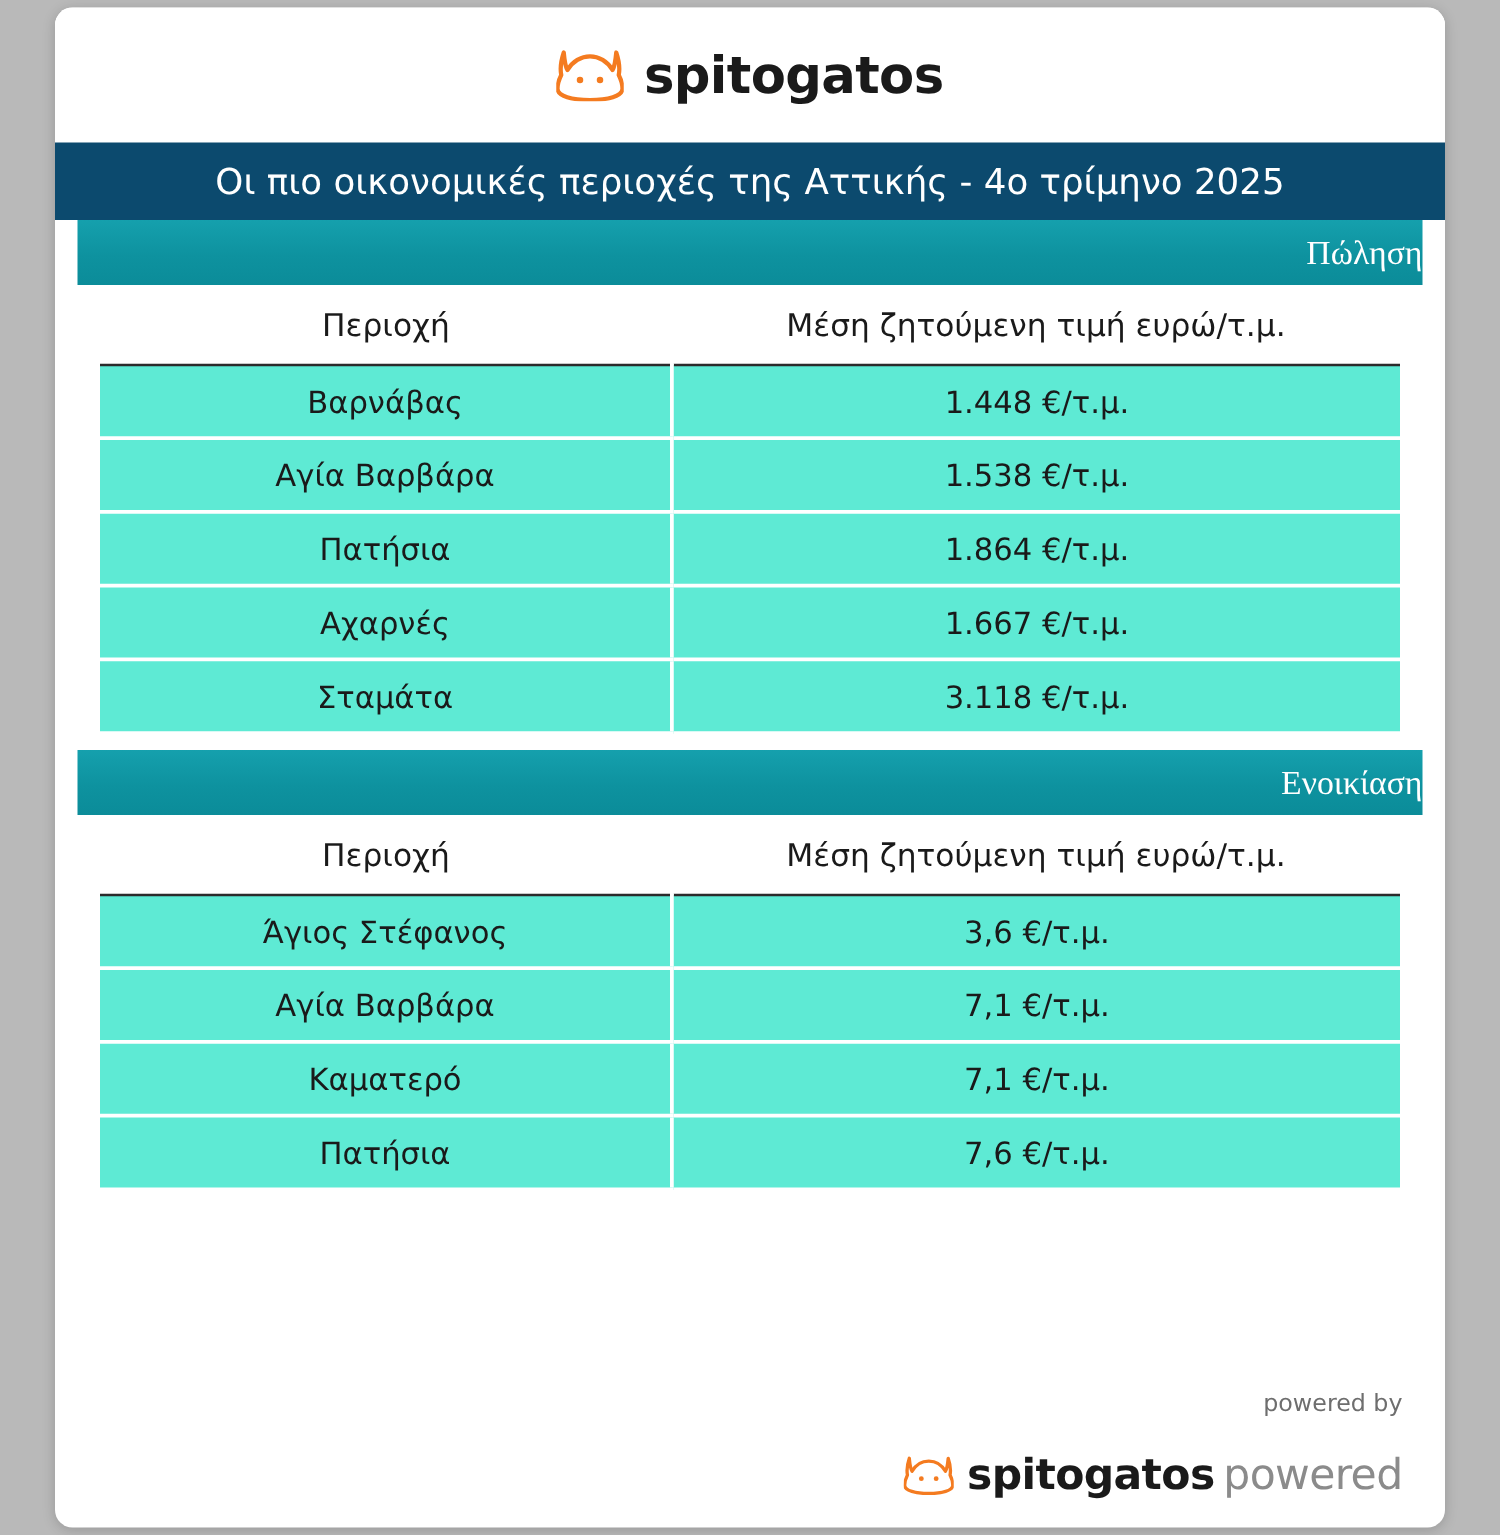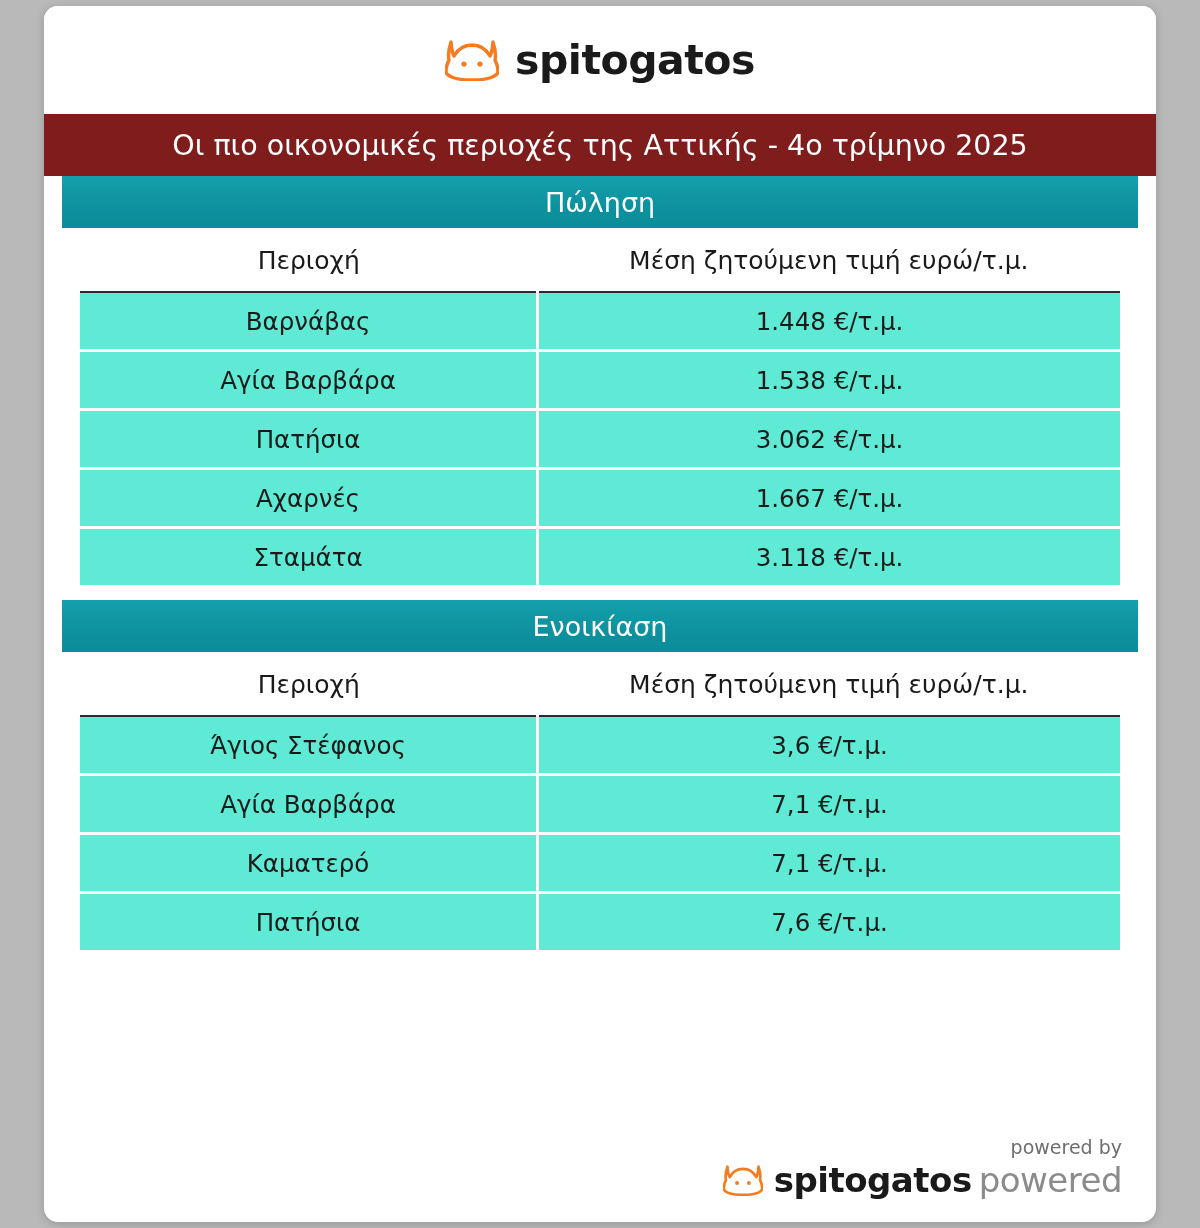--- a/index.html
+++ b/index.html
@@ -42,43 +42,44 @@
   }
   .brand-name {
     font-size: 41px;
     font-weight: bold;
     letter-spacing: -0.5px;
     color: #1a1a1a;
   }
 
   
   .title-bar {
-    background: #7f1d1d;
+    background: #0c4a6e;
     color: #ffffff;
     height: 62px;
     display: flex;
     align-items: center;
     justify-content: center;
     text-align: center;
   }
   .title-bar .title-text {
     font-size: 28.5px;
     font-weight: 400;
     letter-spacing: 0px;
   }
 
   
   .section-band {
     height: 52px;
     margin: 0 18px;
     background: linear-gradient(180deg, #15a0ad 0%, #0e929f 55%, #0b8c99 100%);
     display: flex;
     align-items: center;
-    justify-content: center;
+    justify-content: flex-end;
     color: #ffffff;
+    font-family: Liberation Serif, serif;
   }
   .section-band .band-text {
     font-size: 27px;
     font-weight: 400;
   }
 
   
   .tbl {
     margin: 0 36px;
     border-collapse: collapse;
@@ -113,20 +114,21 @@
 
   .spacer-after-table { height: 12px; }
   .grow { flex: 1 1 auto; }
 
   
   .footer {
     display: flex;
     flex-direction: column;
     align-items: flex-end;
     padding: 0 34px 22px 0;
+    gap: 24px;
   }
   .powered-by {
     font-size: 19px;
     color: #6e6e6e;
     margin-bottom: 2px;
   }
   .footer-logo {
     display: flex;
     align-items: center;
     gap: 11px;
@@ -185,21 +187,21 @@
       <tr>
         <td class="col-area">Βαρνάβας</td>
         <td class="col-price">1.448 €/τ.μ.</td>
       </tr>
       <tr>
         <td class="col-area">Αγία Βαρβάρα</td>
         <td class="col-price">1.538 €/τ.μ.</td>
       </tr>
       <tr>
         <td class="col-area">Πατήσια</td>
-        <td class="col-price">3.062 €/τ.μ.</td>
+        <td class="col-price">1.864 €/τ.μ.</td>
       </tr>
       <tr>
         <td class="col-area">Αχαρνές</td>
         <td class="col-price">1.667 €/τ.μ.</td>
       </tr>
       <tr>
         <td class="col-area">Σταμάτα</td>
         <td class="col-price">3.118 €/τ.μ.</td>
       </tr>
     </tbody>

